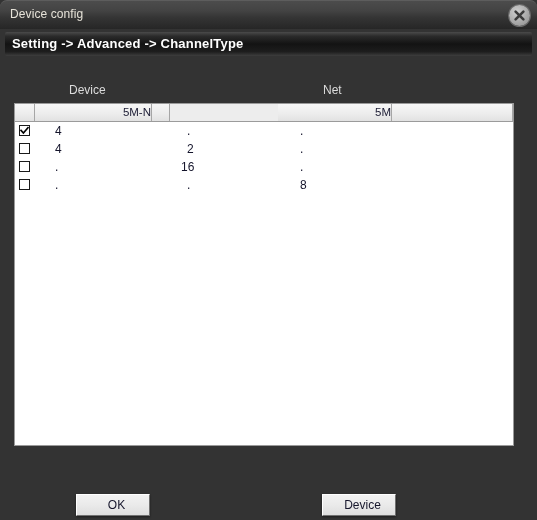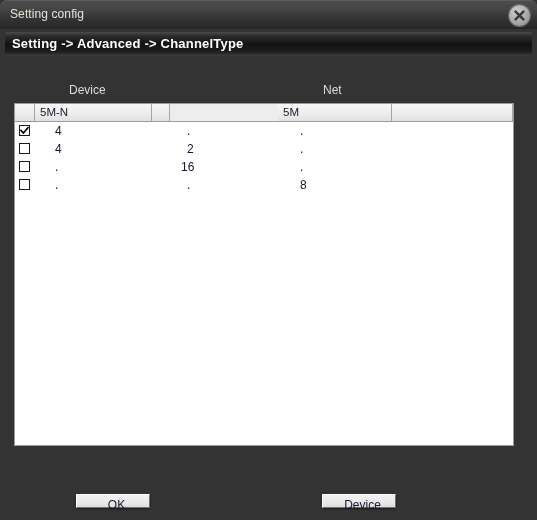--- a/index.html
+++ b/index.html
@@ -104,20 +104,21 @@
     border: 1px solid #9a9a9a;
     box-sizing: border-box;
     overflow: hidden;
   }
   .thead {
     position: relative;
     height: 18px;
     background: #ededed;
     border-bottom: 1px solid #9b9b9b;
     box-sizing: border-box;
+    text-align: right;
   }
   .th {
     position: absolute;
     top: 0;
     height: 17px;
     background: linear-gradient(to bottom, #f7f7f7 0%, #ededed 55%, #e2e2e2 100%);
     border-right: 1px solid #a6a6a6;
     box-sizing: border-box;
     font-size: 11.5px;
     color: #1b1b33;
@@ -157,21 +158,21 @@
     background: #ffffff;
     border: 1px solid #1a1a1a;
     box-sizing: border-box;
     cursor: pointer;
   }
   .cbox svg { position: absolute; left: 0; top: 0; display: block; }
 
   
   .btn {
     position: absolute;
-    height: 14px;
+    height: 22px;
     background: linear-gradient(to bottom, #f2f2f2 0%, #eaeaea 50%, #dedede 100%);
     border: 1px solid #8b8b8b;
     border-top-color: #ffffff;
     border-left-color: #ffffff;
     border-right-color: #707070;
     border-bottom-color: #707070;
     box-shadow: 0 1px 2px rgba(0,0,0,0.45);
     box-sizing: border-box;
     font-size: 12px;
     color: #16162c;
@@ -183,21 +184,21 @@
   }
   .btn-ok     { left: 76px;  top: 494px; width: 74px; }
   .btn-cancel { left: 322px; top: 494px; width: 74px; }
 </style>
 </head>
 <body>
 
 <div class="window">
 
   <div class="titlebar">
-    <div class="title-text">Setting config</div>
+    <div class="title-text">Device config</div>
     <div class="close-btn">
       <svg width="21" height="21" viewBox="0 0 21 21" aria-hidden="true">
         <path d="M6.6 6.6 L14.4 14.4 M14.4 6.6 L6.6 14.4" stroke="#3a3a3a" stroke-width="2.6" stroke-linecap="round"></path>
       </svg>
     </div>
   </div>
 
   <div class="breadcrumb">
     <div class="breadcrumb-text">Setting -&gt; Advanced -&gt; ChannelType</div>
   </div>

